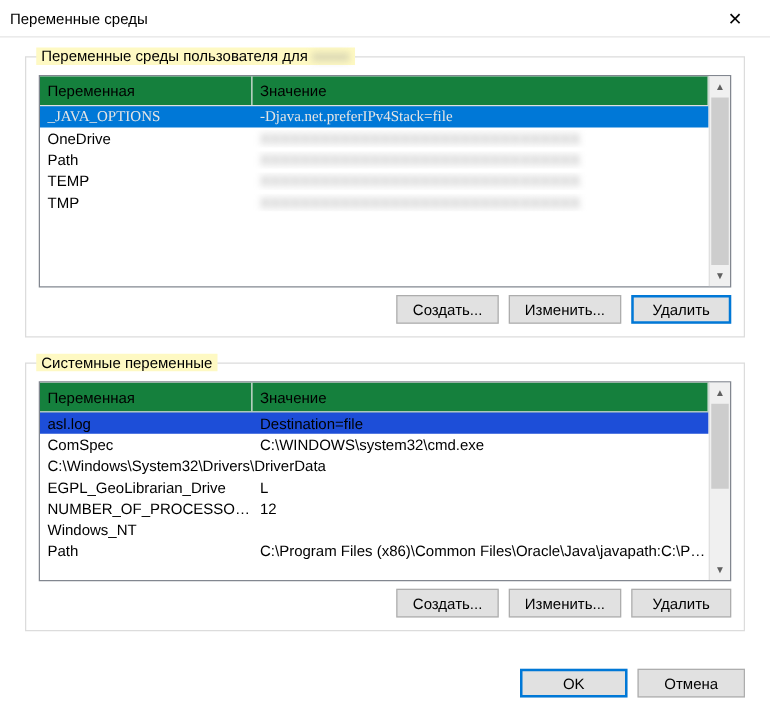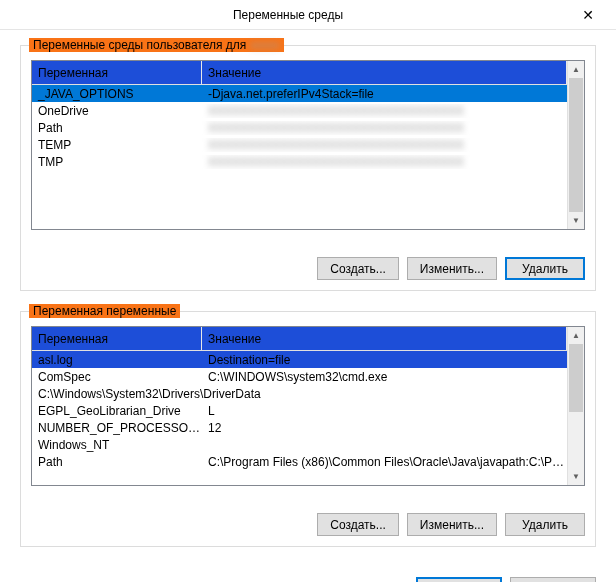--- a/index.html
+++ b/index.html
@@ -15,21 +15,20 @@
       height: 30px;
       display: flex;
       align-items: center;
       padding: 0 8px;
       border-bottom: 1px solid #e5e5e5;
     }
     .titlebar-title {
       flex: 1;
       font-size: 12px;
       color: #000;
-      text-align: center;
     }
     .close-btn {
       width: 40px;
       height: 28px;
       display: flex;
       align-items: center;
       justify-content: center;
       cursor: pointer;
       font-size: 14px;
       font-family: Arial, sans-serif;
@@ -40,37 +39,37 @@
     .groupbox {
       border: 1px solid #dcdcdc;
       padding: 14px 10px 10px 10px;
       position: relative;
       margin-bottom: 20px;
     }
     .groupbox-label {
       position: absolute;
       top: -8px;
       left: 8px;
-      background: #f97316;
+      background: #fef9c3;
       padding: 0 4px;
       font-size: 12px;
       color: #000;
     }
     .table-wrap {
       border: 1px solid #828790;
       background: #fff;
       height: 170px;
       overflow: hidden;
       display: flex;
     }
     .table-wrap.short { height: 160px; }
     .table-inner { flex: 1; overflow: hidden; }
     .table-header {
       display: flex;
-      background: #1d4ed8;
+      background: #15803d;
       border-bottom: 1px solid #e0e0e0;
       height: 24px;
       align-items: center;
     }
     .col-name { width: 170px; padding-left: 6px; }
     .col-value { flex: 1; padding-left: 6px; }
     .table-header .col-name,
     .table-header .col-value {
       font-size: 12px;
       color: #000;
@@ -81,21 +80,21 @@
     }
     .table-body { }
     .table-row {
       display: flex;
       height: 17px;
       align-items: center;
       font-size: 12px;
     }
     .table-row .col-name { white-space: nowrap; overflow: hidden; text-overflow: ellipsis; }
     .table-row .col-value { white-space: nowrap; overflow: hidden; text-overflow: ellipsis; }
-    .table-row.selected { background: #0078d7; color: #000000; }
+    .table-row.selected { background: #0078d7; color: #e5e5e5; font-family: Liberation Serif, serif; }
     .table-row.alt { background: #1d4ed8; }
     .blurred {
       filter: blur(3px);
       color: #999;
       user-select: none;
     }
     .scrollbar {
       width: 17px;
       background: #f0f0f0;
       border-left: 1px solid #e0e0e0;
@@ -114,21 +113,21 @@
     .scroll-track { flex: 1; position: relative; }
     .scroll-thumb {
       position: absolute;
       left: 1px; right: 1px;
       background: #cdcdcd;
     }
     .btn-row {
       display: flex;
       justify-content: flex-end;
       gap: 8px;
-      margin-top: 27px;
+      margin-top: 6px;
     }
     .btn {
       min-width: 80px;
       height: 23px;
       border: 1px solid #adadad;
       background: #e1e1e1;
       font-size: 12px;
       font-family: inherit;
       cursor: pointer;
       padding: 0 12px;
@@ -196,21 +195,21 @@
     </div>
 
     <div class="btn-row">
       <button class="btn">Создать...</button>
       <button class="btn">Изменить...</button>
       <button class="btn default">Удалить</button>
     </div>
   </div>
 
   <div class="groupbox">
-    <div class="groupbox-label">Переменная переменные</div>
+    <div class="groupbox-label">Системные переменные</div>
 
     <div class="table-wrap short">
       <div class="table-inner">
         <div class="table-header">
           <div class="col-name">Переменная</div>
           <div class="col-value">Значение</div>
         </div>
         <div class="table-body" id="system-table-body">
             <div class="table-row alt">
               <div class="col-name">asl.log</div>

